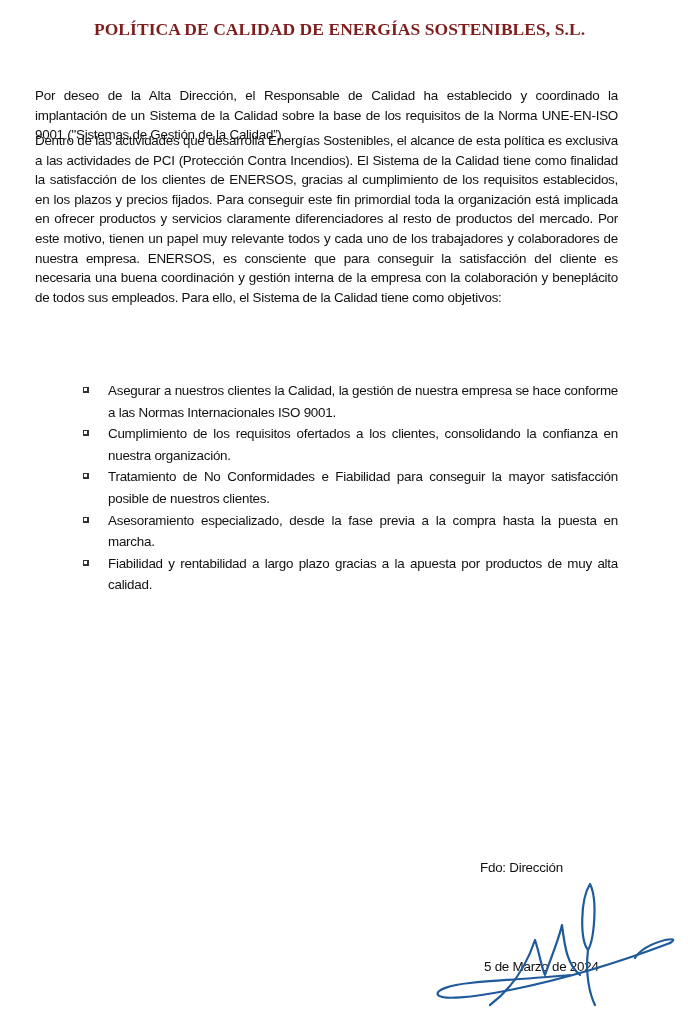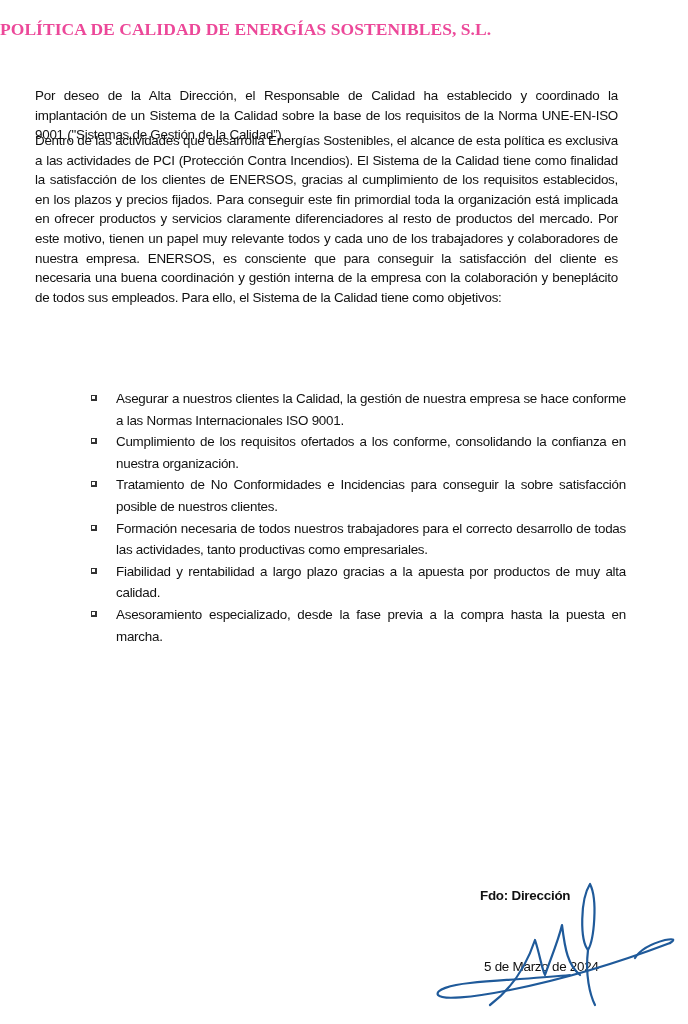--- a/index.html
+++ b/index.html
@@ -19,45 +19,45 @@
     position: absolute;
     left: 0; top: 0;
     width: 688px;
     height: 1024px;
   }
   .title {
     position: absolute;
     left: 0;
     top: 19px;
     width: 679px;
-    text-align: left;
+    text-align: center;
     font-family: "Liberation Serif", serif;
     font-weight: bold;
     font-size: 17.5px;
     letter-spacing: 0.05px;
-    color: #ec4899;
+    color: #7f1d1d;
   }
   .para {
     position: absolute;
     left: 35px;
     width: 583px;
     font-size: 13.4px;
     line-height: 19.6px;
     text-align: justify;
     letter-spacing: -0.25px;
     margin: 0;
   }
   .p1 { top: 86px; }
   .p2 { top: 131px; }
   .list {
     position: absolute;
     left: 80px;
     top: 380px;
     width: 538px;
-    margin: 8px;
+    margin: 0;
     padding: 0;
     list-style: none;
   }
   .list li {
     position: relative;
     padding-left: 28px;
     font-size: 13.4px;
     line-height: 21.6px;
     text-align: justify;
     letter-spacing: -0.25px;
@@ -72,24 +72,23 @@
     border: 1px solid #333;
     border-right-width: 2px;
     border-bottom-width: 2px;
     box-sizing: border-box;
     background: #fff;
   }
   .p3 { top: 845px; }
   .fdo {
     position: absolute;
     left: 480px;
-    top: 888px;
+    top: 860px;
     font-size: 13.4px;
     letter-spacing: -0.25px;
-    font-weight: bold;
   }
   .date {
     position: absolute;
     left: 484px;
     top: 959px;
     font-size: 13.4px;
     letter-spacing: -0.25px;
   }
   .signature {
     position: absolute;
@@ -106,25 +105,25 @@
 <div class="page">
 
   <div class="title">POLÍTICA DE CALIDAD DE ENERGÍAS SOSTENIBLES, S.L.</div>
 
   <p class="para p1">Por deseo de la Alta Dirección, el Responsable de Calidad ha establecido y coordinado la implantación de un Sistema de la Calidad sobre la base de los requisitos de la Norma UNE-EN-ISO 9001 ("Sistemas de Gestión de la Calidad”)</p>
 
   <p class="para p2">Dentro de las actividades que desarrolla Energías Sostenibles, el alcance de esta política es exclusiva a las actividades de PCI (Protección Contra Incendios). El Sistema de la Calidad tiene como finalidad la satisfacción de los clientes de ENERSOS, gracias al cumplimiento de los requisitos establecidos, en los plazos y precios fijados. Para conseguir este fin primordial toda la organización está implicada en ofrecer productos y servicios claramente diferenciadores al resto de productos del mercado. Por este motivo, tienen un papel muy relevante todos y cada uno de los trabajadores  y colaboradores de nuestra empresa. ENERSOS, es consciente que para conseguir la satisfacción del cliente es necesaria una buena coordinación y gestión interna de la empresa con la colaboración y beneplácito de todos sus empleados. Para ello, el Sistema de la Calidad tiene como objetivos:</p>
 
   <ul class="list">
     <li><span class="bullet"></span><span>Asegurar a nuestros clientes la Calidad, la gestión de nuestra empresa se hace conforme a las Normas Internacionales ISO 9001.</span></li>
-    <li><span class="bullet"></span><span>Cumplimiento de los requisitos ofertados a los conforme, consolidando la confianza en nuestra organización.</span></li>
-    <li><span class="bullet"></span><span>Tratamiento de No Conformidades e Incidencias para conseguir la sobre satisfacción posible de nuestros clientes.</span></li>
-    <li><span class="bullet"></span><span>Formación necesaria de todos nuestros trabajadores para el correcto desarrollo de todas las actividades, tanto productivas como empresariales.</span></li>
+    <li><span class="bullet"></span><span>Cumplimiento de los requisitos ofertados a los clientes, consolidando la confianza en nuestra organización.</span></li>
+    <li><span class="bullet"></span><span>Tratamiento de No Conformidades e Fiabilidad para conseguir la mayor satisfacción posible de nuestros clientes.</span></li>
+    <li><span class="bullet"></span></li>
+    <li><span class="bullet"></span><span>Asesoramiento especializado, desde la fase previa a la compra hasta la puesta en marcha.</span></li>
     <li><span class="bullet"></span><span>Fiabilidad y rentabilidad a largo plazo gracias a la apuesta por productos de muy alta calidad.</span></li>
-    <li><span class="bullet"></span><span>Asesoramiento especializado, desde la fase previa a la compra hasta la puesta en marcha.</span></li>
   </ul>
 
 
   <div class="fdo">Fdo: Dirección</div>
 
   <div class="date">5 de Marzo de 2024</div>
 
   <svg class="signature" viewBox="0 0 250 140" xmlns="http://www.w3.org/2000/svg">
     <g fill="none" stroke="#1f5a9a" stroke-width="2.2" stroke-linecap="round" stroke-linejoin="round">
 

